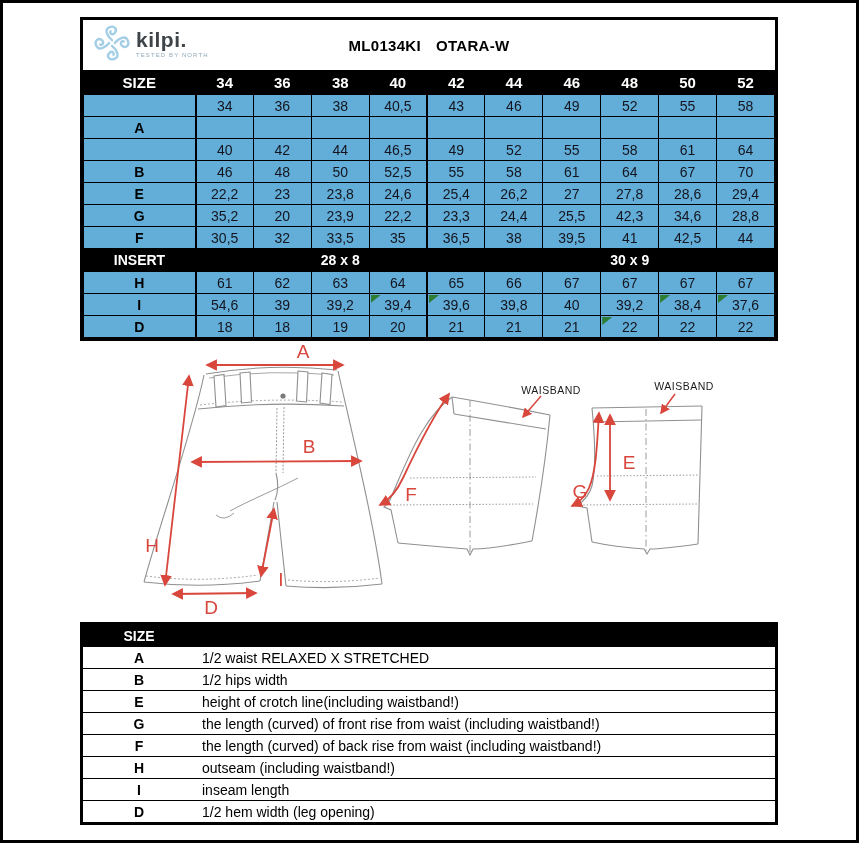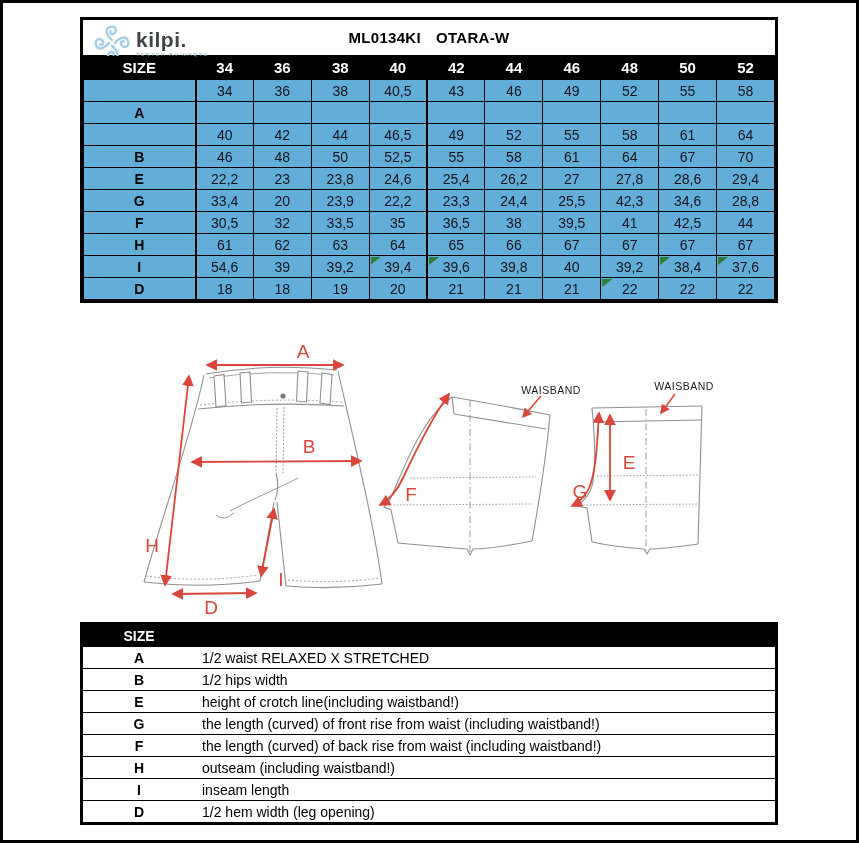--- a/index.html
+++ b/index.html
@@ -4,21 +4,21 @@
 <style>
   html,body{margin:0;padding:0;}
   body{
     width:859px;height:843px;position:relative;background:#fff;
     font-family:"Liberation Sans",sans-serif;color:#000;overflow:hidden;
   }
   .frame{position:absolute;inset:0;border:3px solid #000;pointer-events:none;z-index:50;}
 
   
   .tableBox{position:absolute;left:80px;top:17px;width:698px;border:3px solid #000;box-sizing:border-box;background:#fff;}
-  .titleRow{height:35px;position:relative;background:#fff;text-decoration:underline;}
+  .titleRow{height:50px;position:relative;background:#fff;text-decoration:underline;}
   .logo{position:absolute;left:10px;top:4px;display:flex;align-items:center;gap:5px;}
   .logoText{display:flex;flex-direction:column;line-height:1;}
   .brand{font-size:21px;font-weight:700;color:#3f4449;letter-spacing:.5px;}
   .tagline{font-size:6px;color:#8fa8b8;letter-spacing:1.1px;margin-top:2px;}
   .titleText{position:absolute;left:0;right:0;top:0;bottom:0;display:flex;align-items:center;justify-content:center;gap:15px;font-size:15px;font-weight:700;letter-spacing:.3px;}
 
   table.sizes{border-collapse:collapse;width:100%;table-layout:fixed;}
   table.sizes col.lab{width:112px;}
   table.sizes th,table.sizes td{border:1px solid #000;padding:0;text-align:center;height:21px;font-size:14px;overflow:hidden;position:relative;}
   tr.hdr th{background:#000;color:#fff;height:23px;font-size:15px;font-weight:700;border-color:#000;}
@@ -151,21 +151,21 @@
           <td class="val thickR">24,6</td>
           <td class="val">25,4</td>
           <td class="val">26,2</td>
           <td class="val">27</td>
           <td class="val">27,8</td>
           <td class="val">28,6</td>
           <td class="val">29,4</td>
         </tr>
         <tr>
           <th class="rowlab thickR">G</th>
-          <td class="val">33,4</td>
+          <td class="val">35,2</td>
           <td class="val">20</td>
           <td class="val">23,9</td>
           <td class="val thickR">22,2</td>
           <td class="val">23,3</td>
           <td class="val">24,4</td>
           <td class="val">25,5</td>
           <td class="val">42,3</td>
           <td class="val">34,6</td>
           <td class="val">28,8</td>
         </tr>
@@ -174,20 +174,25 @@
           <td class="val">30,5</td>
           <td class="val">32</td>
           <td class="val">33,5</td>
           <td class="val thickR">35</td>
           <td class="val">36,5</td>
           <td class="val">38</td>
           <td class="val">39,5</td>
           <td class="val">41</td>
           <td class="val">42,5</td>
           <td class="val">44</td>
+        </tr>
+        <tr class="insertRow">
+          <td>INSERT</td>
+          <td colspan="5">28 x 8</td>
+          <td colspan="5">30 x 9</td>
         </tr>
         <tr>
           <th class="rowlab thickR">H</th>
           <td class="val">61</td>
           <td class="val">62</td>
           <td class="val">63</td>
           <td class="val thickR">64</td>
           <td class="val">65</td>
           <td class="val">66</td>
           <td class="val">67</td>

